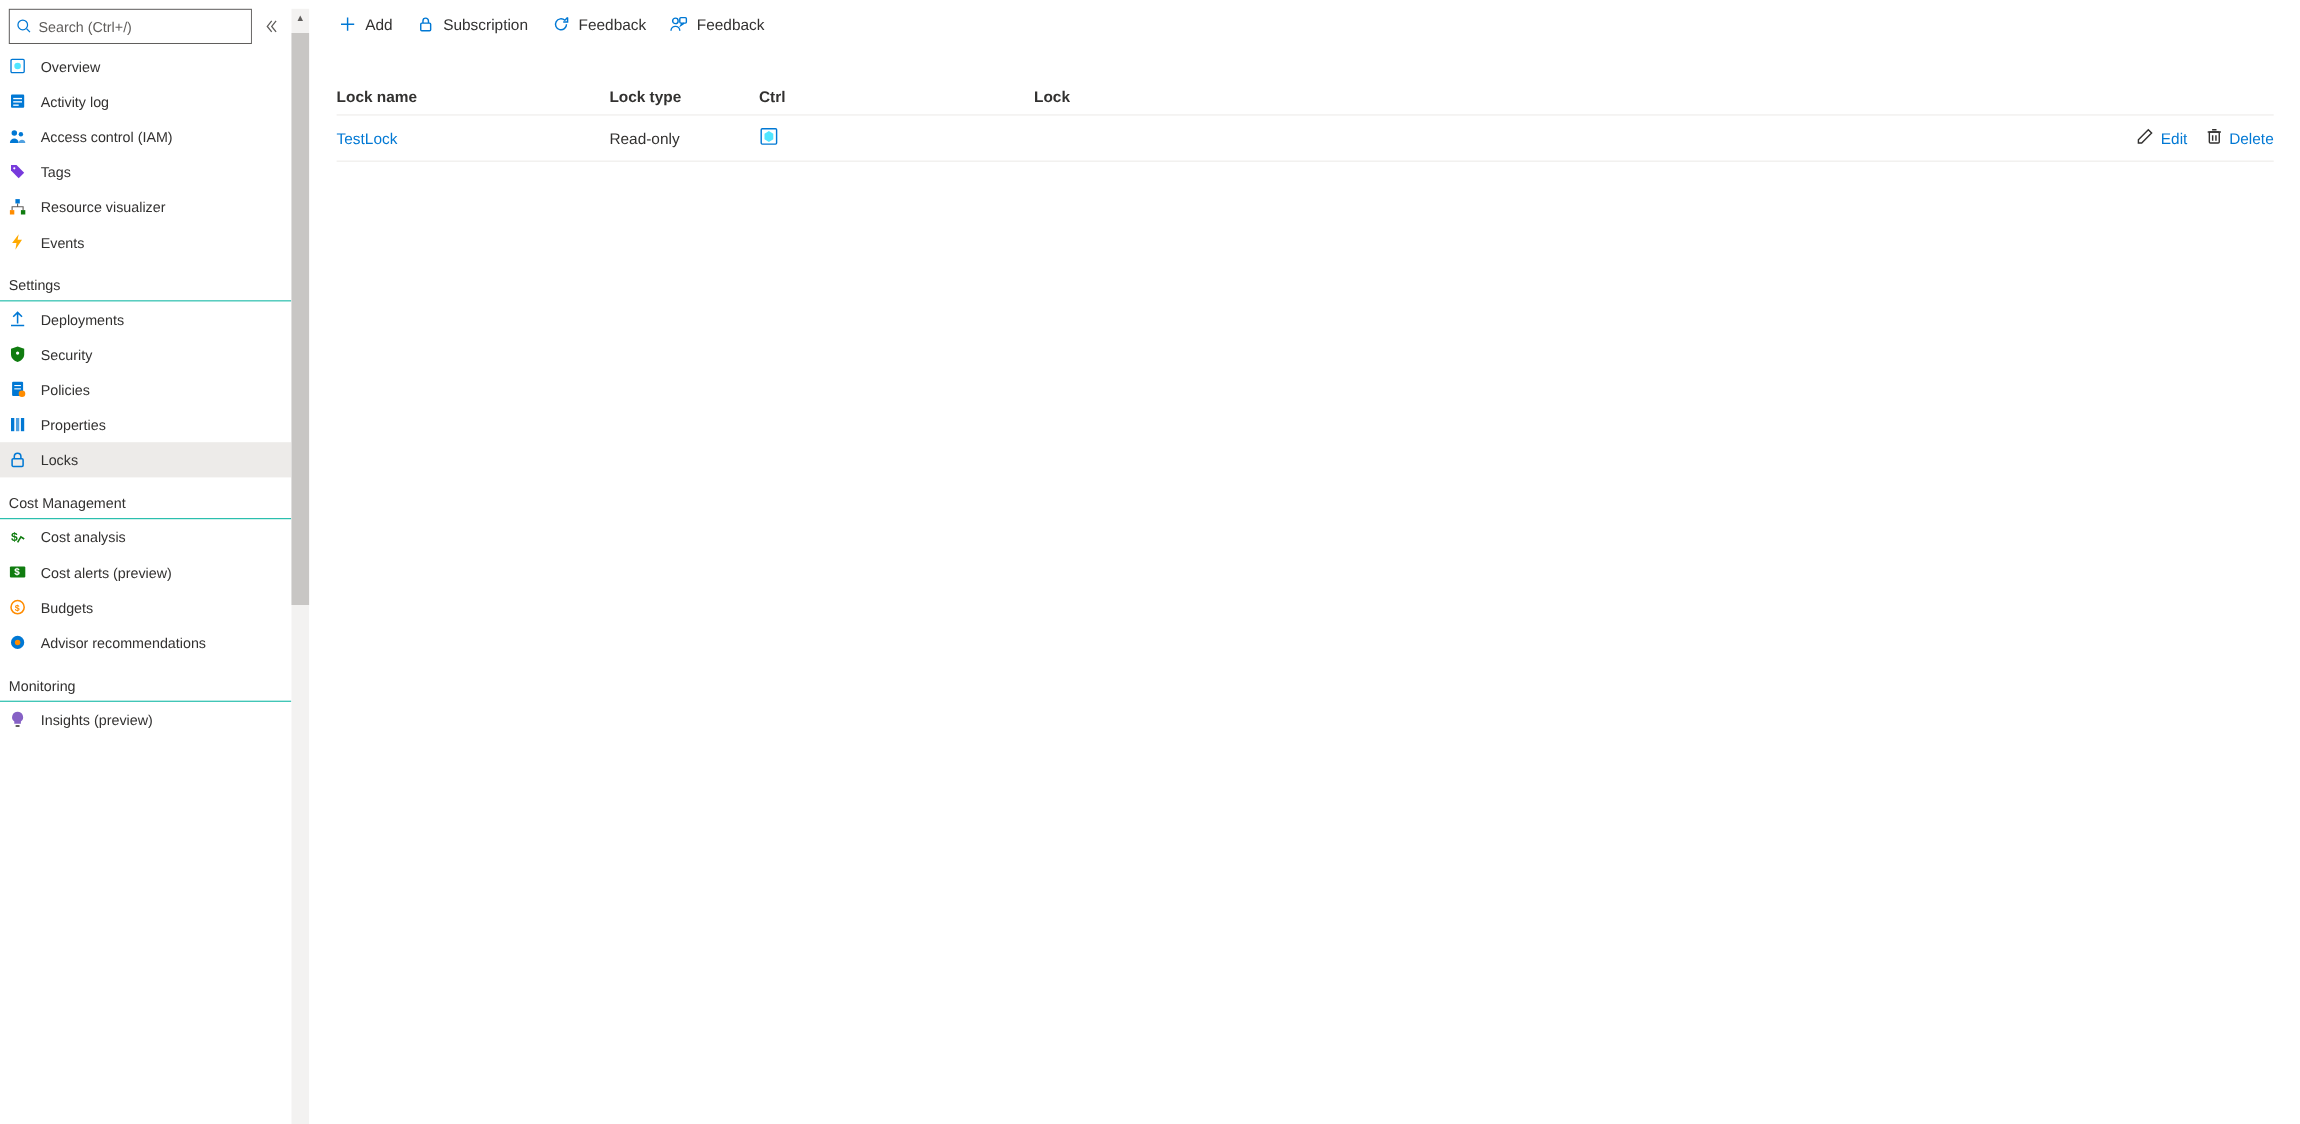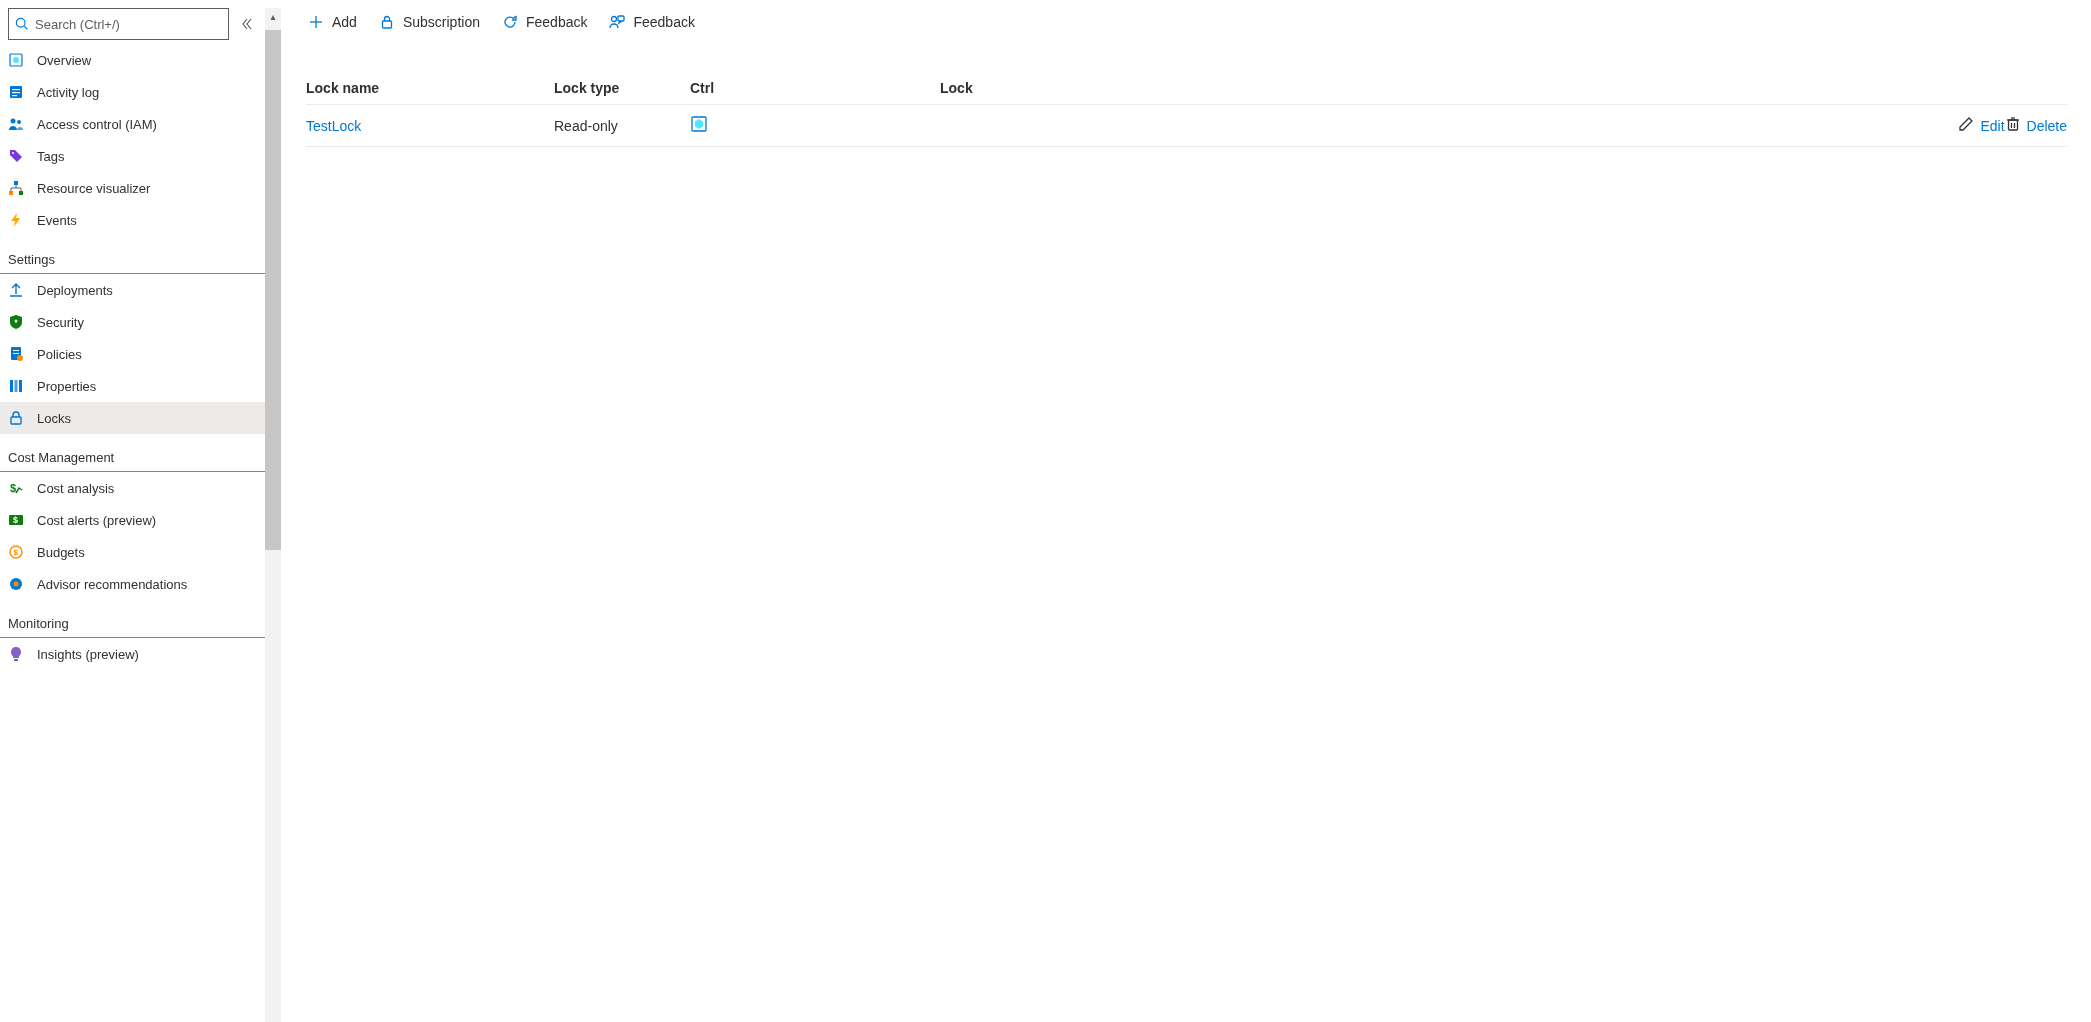--- a/index.html
+++ b/index.html
@@ -39,21 +39,21 @@
 .th { font-weight: 600; font-size: 14px; color: #323130; }
 .col-name  { flex: 0 0 248px; }
 .col-type  { flex: 0 0 136px; }
 .col-scope { flex: 0 0 250px; }
 .col-notes { flex: 1; }
 .col-actions { flex: 0 0 180px; text-align: right; }
 
 .trow { display: flex; align-items: center; padding: 10px 0; border-bottom: 1px solid #edebe9; font-size: 14px; }
 .link { color: #0078d4; cursor: pointer; text-align: center; }
 .scope-icon-wrap { width: 18px; height: 18px; }
-.row-actions { display: flex; align-items: center; gap: 0; justify-content: flex-end; }
+.row-actions { display: flex; align-items: center; gap: 16px; justify-content: flex-end; }
 .action-btn { display: flex; align-items: center; gap: 6px; cursor: pointer; color: #0078d4; font-size: 14px; }
 .action-icon { color: #323130; }
 </style>
 </head>
 <body>
 
 <div class="container">
 
   <div class="sidebar">
     <div class="search-wrap">

